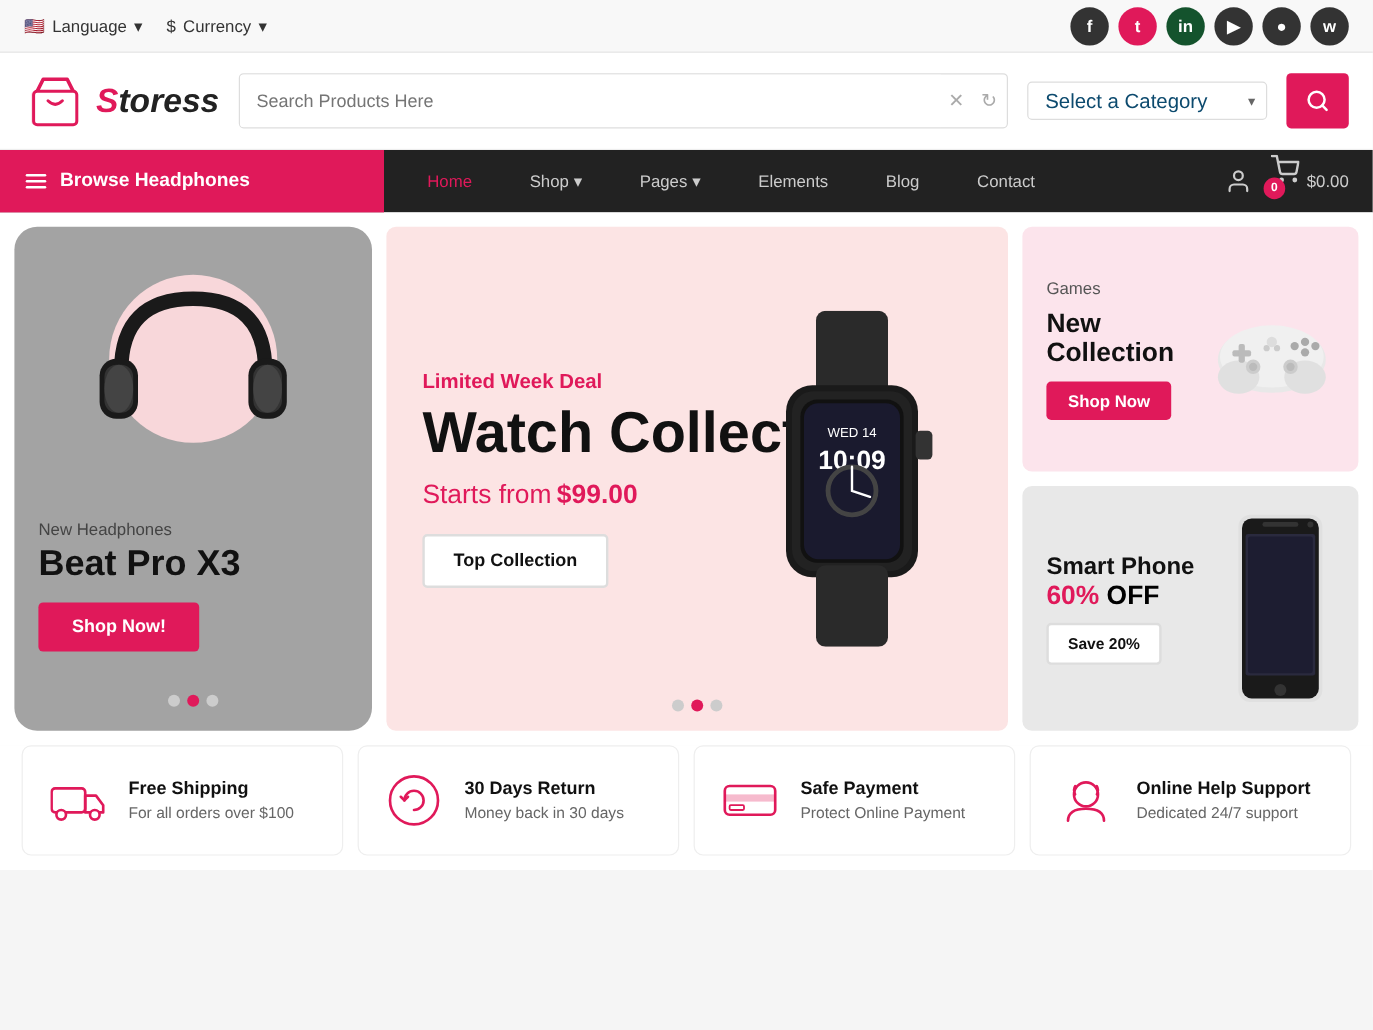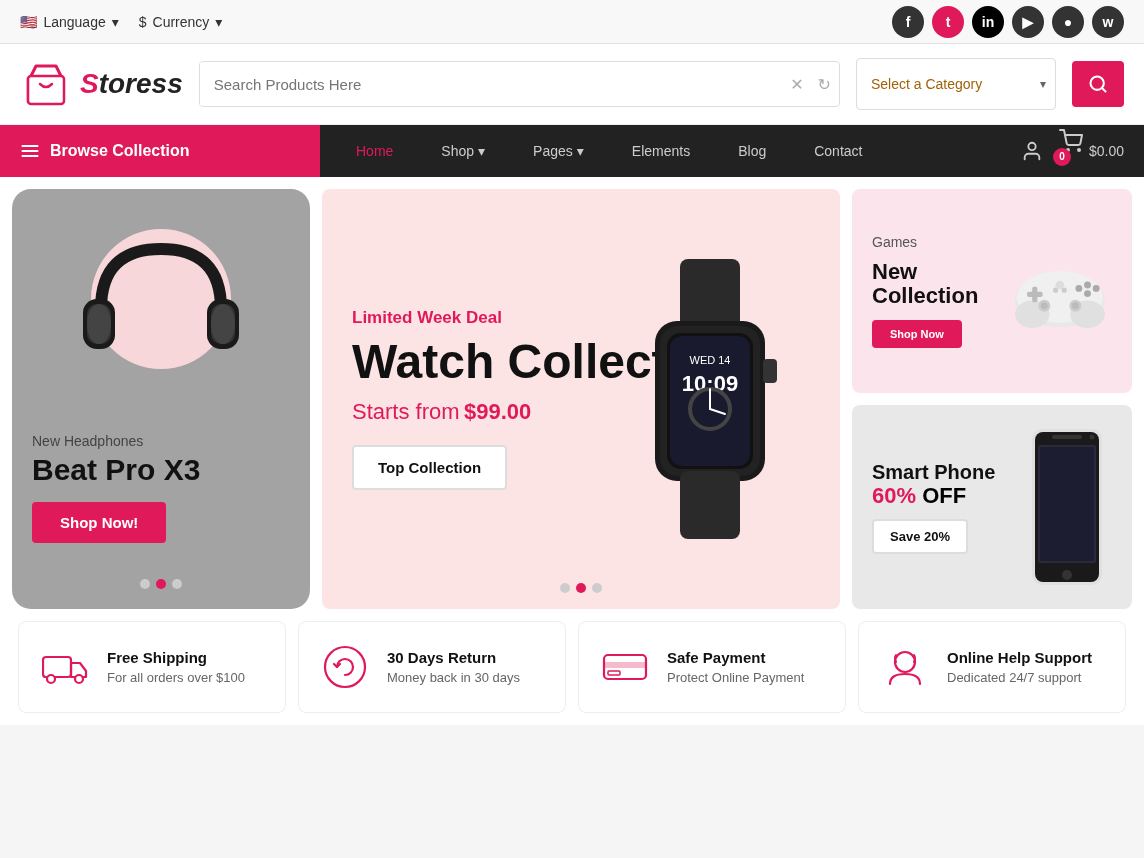--- a/index.html
+++ b/index.html
@@ -22,21 +22,21 @@
       font-size: 14px; color: #333;
     }
     .top-bar-social { display: flex; gap: 8px; align-items: center; }
     .social-icon {
       width: 32px; height: 32px; border-radius: 50%;
       background: #333; display: flex; align-items: center; justify-content: center;
       cursor: pointer; color: white; font-size: 14px; font-weight: bold;
     }
     .social-icon.twitter { background: #e0195a; }
     .social-icon.facebook { background: #333; }
-    .social-icon.instagram { background: #000000; }
+    .social-icon.instagram { background: #14532d; }
     .social-icon.youtube { background: #333; }
     .social-icon.dribbble { background: #333; }
     .social-icon.whatsapp { background: #333; }
 
     
     .header {
       background: white;
       display: flex;
       align-items: center;
       padding: 14px 20px;
@@ -73,25 +73,25 @@
     }
     .search-clear-btn {
       background: none; border: none; cursor: pointer;
       color: #aaa; font-size: 16px; padding: 0 6px;
     }
     .search-refresh-btn {
       background: none; border: none; cursor: pointer;
       color: #aaa; font-size: 16px; padding: 0 8px;
     }
     .category-select {
-      height: 52px;
+      height: 32px;
       border: 1.5px solid #ddd;
       border-radius: 4px;
       padding: 0 36px 0 14px;
-      font-size: 14px; color: #a16207;
+      font-size: 17px; color: #0c4a6e;
       background: white;
       cursor: pointer;
       appearance: none;
       min-width: 200px;
     }
     .category-wrapper {
       position: relative;
     }
     .category-chevron {
       position: absolute; right: 10px; top: 50%; transform: translateY(-50%);
@@ -260,21 +260,21 @@
       min-height: 200px;
     }
     .right-banner-top-text .rb-label {
       font-size: 14px; color: #555; margin-bottom: 10px;
     }
     .right-banner-top-text .rb-title {
       font-size: 22px; font-weight: 800; color: #111; line-height: 1.1; margin-bottom: 12px;
     }
     .shop-now-btn-red-sm {
       background: #e0195a; color: white; border: none;
-      padding: 8px 18px; border-radius: 4px; font-size: 11px; font-weight: 700;
+      padding: 8px 18px; border-radius: 4px; font-size: 14px; font-weight: 700;
       cursor: pointer;
     }
     .right-banner-bottom {
       background: #e8e8e8;
       border-radius: 8px;
       padding: 20px;
       display: flex;
       align-items: center;
       justify-content: space-between;
       flex: 1;
@@ -387,21 +387,21 @@
   </button>
 </div>
 
 <div class="nav-bar">
   <button class="browse-categories">
     <svg width="20" height="20" viewBox="0 0 24 24" fill="none" stroke="white" stroke-width="2.5" stroke-linecap="round">
       <line x1="3" y1="6" x2="21" y2="6"></line>
         <line x1="3" y1="12" x2="21" y2="12"></line>
         <line x1="3" y1="18" x2="21" y2="18"></line>
     </svg>
-    <span>Browse Collection</span>
+    <span>Browse Headphones</span>
   </button>
   <nav class="nav-links">
     <a class="nav-link active" href="#">Home</a>
     <a class="nav-link" href="#">Shop <span>▾</span></a>
     <a class="nav-link" href="#">Pages <span>▾</span></a>
     <a class="nav-link" href="#">Elements</a>
     <a class="nav-link" href="#">Blog</a>
     <a class="nav-link" href="#">Contact</a>
   </nav>
   <div class="nav-right">

